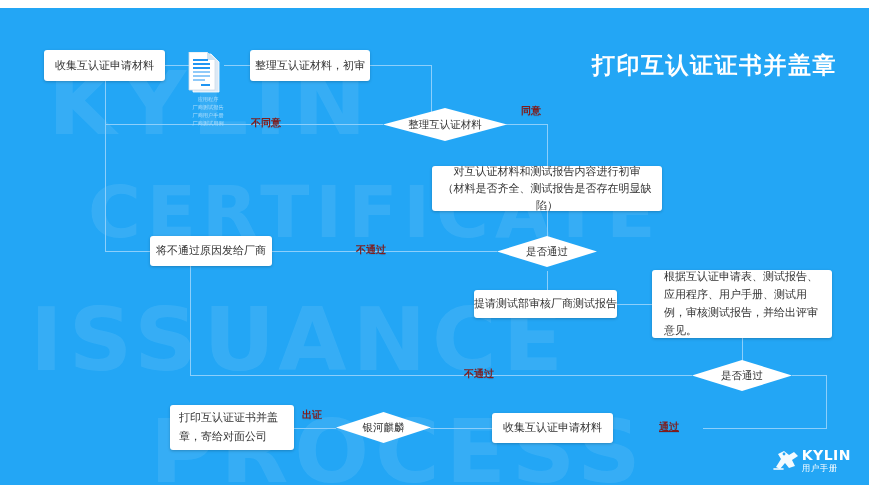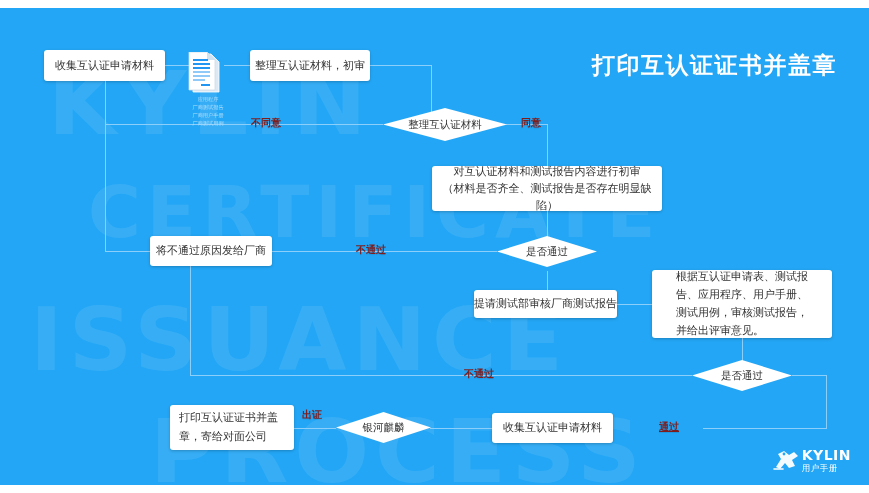--- a/index.html
+++ b/index.html
@@ -240,21 +240,21 @@
     </div>
 
     <div class="box" style="left:150px; top:228px; width:122px; height:30px;">
       <span>将不通过原因发给厂商</span>
     </div>
 
     <div class="box" style="left:474px; top:282px; width:143px; height:28px;">
       <span>提请测试部审核厂商测试报告</span>
     </div>
 
-    <div class="box lt" style="left:652px; top:262px; width:180px; height:68px; padding:6px 24px; line-height:1.65;">
+    <div class="box lt" style="left:652px; top:262px; width:180px; height:68px; padding:6px 12px; line-height:1.65;">
       <span>根据互认证申请表、测试报告、应用程序、用户手册、测试用例，审核测试报告，并给出评审意见。</span>
     </div>
 
     <div class="box" style="left:492px; top:405px; width:121px; height:30px;">
       <span>收集互认证申请材料</span>
     </div>
 
     <div class="box lt" style="left:148px; top:397px; width:124px; height:45px; padding:6px 9px; line-height:1.7;margin-left:22px;">
       <span>打印互认证证书并盖章，寄给对面公司</span>
     </div>
@@ -273,21 +273,21 @@
       <div class="shape"></div>
       <div class="txt">是否通过</div>
     </div>
 
     <div class="dia" style="left:336px; top:404px; width:95px; height:31px;">
       <div class="shape"></div>
       <div class="txt">银河麒麟</div>
     </div>
 
     <div class="elabel" style="left:251px; top:108px;">不同意</div>
-    <div class="elabel" style="left:521px; top:108px;font-family:Liberation Serif, serif;">同意</div>
+    <div class="elabel" style="left:521px; top:96px;font-family:Liberation Serif, serif;">同意</div>
     <div class="elabel" style="left:356px; top:235px;">不通过</div>
     <div class="elabel" style="left:464px; top:359px;">不通过</div>
     <div class="elabel" style="left:659px; top:412px;text-decoration:underline;">通过</div>
     <div class="elabel" style="left:288px; top:400px;margin-left:14px;">出证</div>
 
     <div id="logo">
       <div id="logo-mark">
         <svg width="30" height="26" viewBox="0 0 30 26">
           <path d="M4 20 L9 12 L6 7 L12 4 L17 8 L22 5 L26 9 L20 13 L23 19 L17 21 L13 16 L8 22 Z" fill="#ffffff" opacity="0.95"></path>
           <circle cx="12" cy="7" r="1.4" fill="#23a6f5"></circle>

